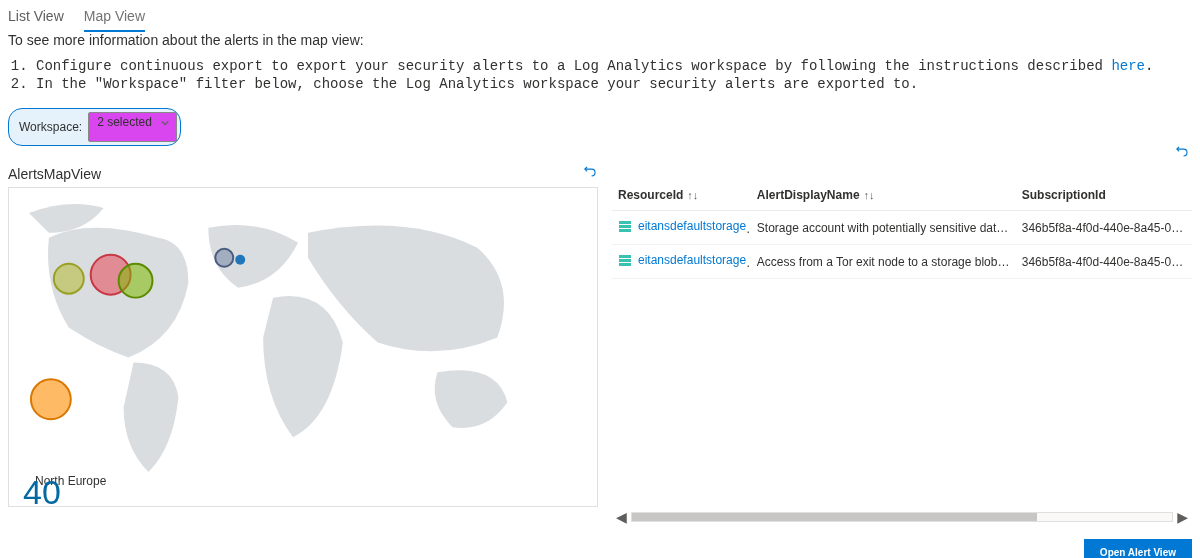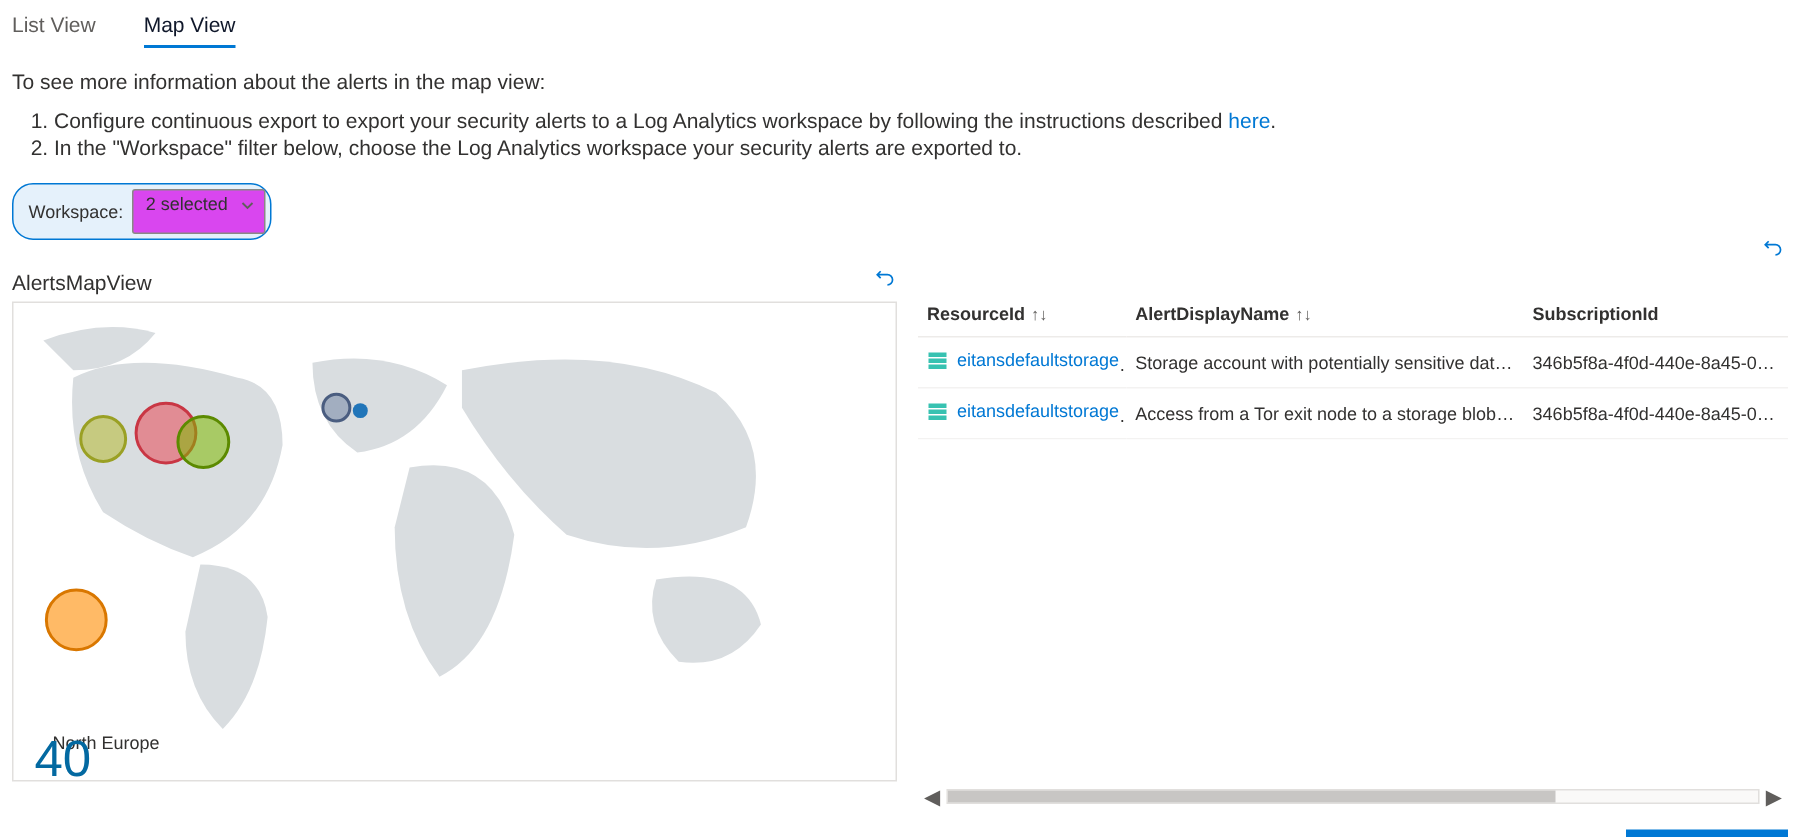--- a/index.html
+++ b/index.html
@@ -8,36 +8,35 @@
     font-size: 13px;
     color: #323130;
     background: #fff;
     width: 1200px;
     height: 558px;
     overflow: hidden;
     padding: 4px 8px;
   }
   .tabs {
     display: flex;
-    gap: 32px;
-    margin-bottom: 14px;
+    gap: 20px;
     font-size: 14px;
   }
   .tab {
     padding: 4px 0 6px 0;
     cursor: pointer;
     color: #605e5c;
     border-bottom: 2px solid transparent;
   }
   .tab.active {
-    color: #0f172a;
+    color: #737373;
     border-bottom: 2px solid #0078d4;
   }
   .desc { font-size: 14px; margin-bottom: 10px; }
-  ol { margin-left: 28px; margin-bottom: 16px; font-size: 14px; }
+  ol { margin-left: 28px; margin-bottom: 16px; font-size: 14px; font-family: Liberation Mono, monospace; }
   ol li { margin: 2px 0; }
   a.link { color: #0078d4; text-decoration: none; cursor: pointer; }
   .filter-pill {
     display: inline-flex;
     align-items: center;
     border: 1px solid #0078d4;
     border-radius: 14px;
     background: #e5f1fb;
     font-size: 12px;
     padding: 3px 3px 3px 10px;

